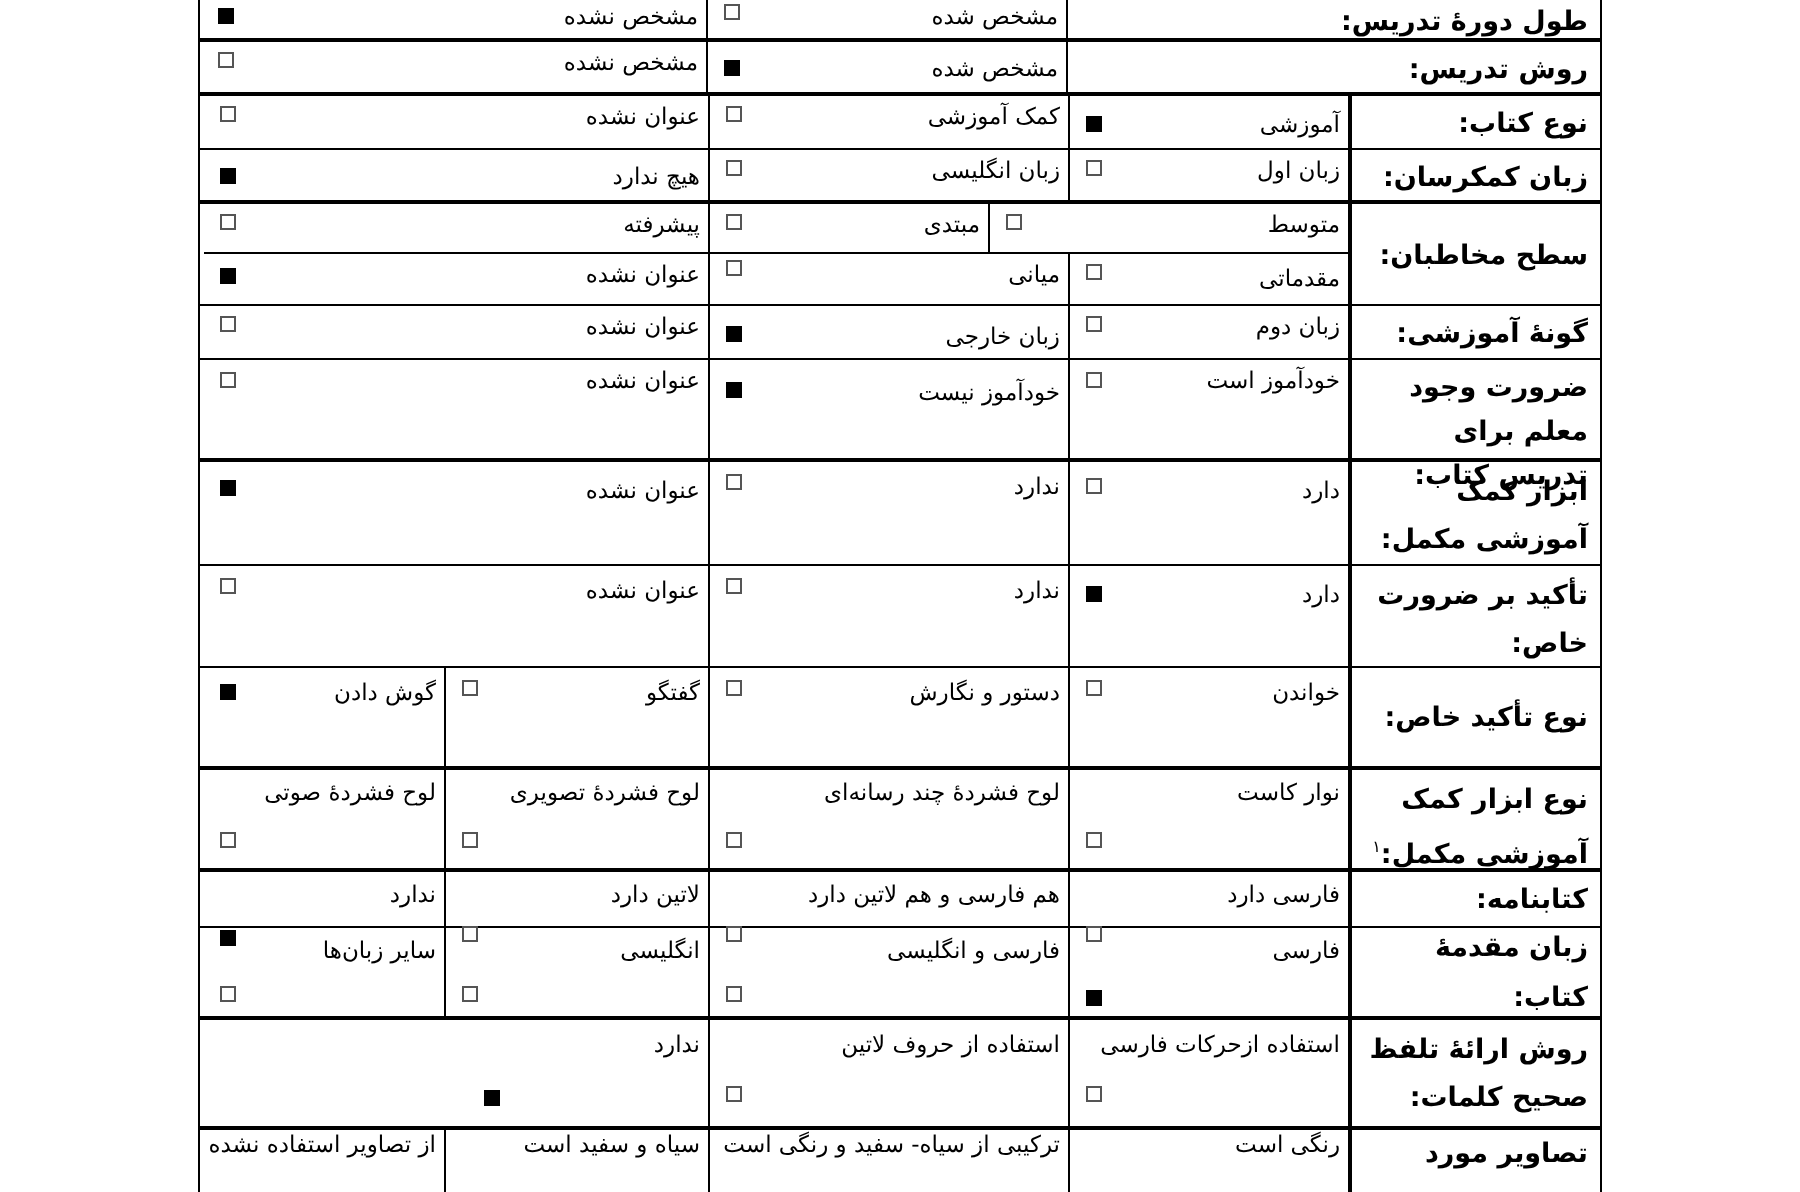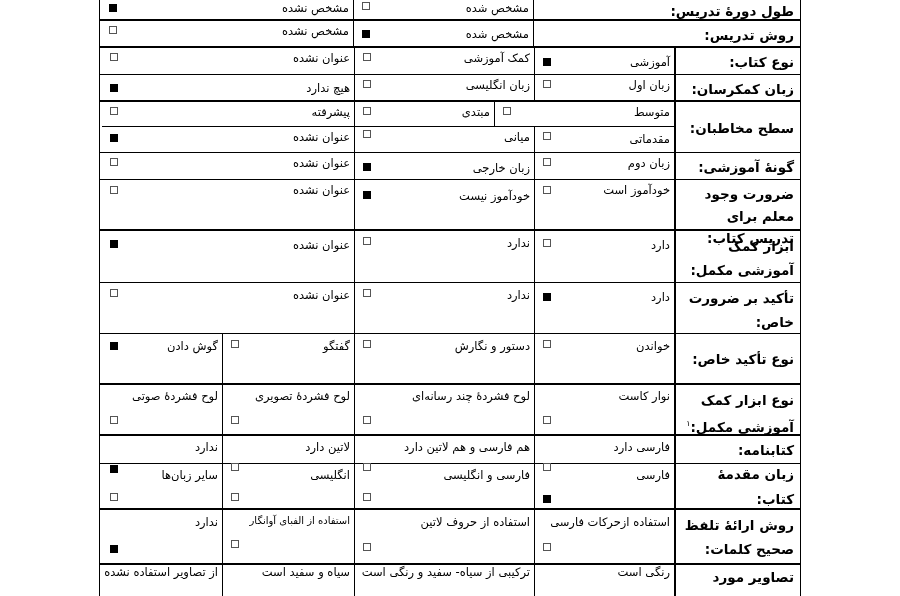--- a/index.html
+++ b/index.html
@@ -267,24 +267,20 @@
   <div class="row" style="height:55px">
     <div class="lbl" style="line-height:24px;padding-top:3px">روش ارائهٔ تلفظ صحیح کلمات:</div>
     <div class="opt c1">
       <span class="txt" style="top:5px">استفاده ازحرکات فارسی</span>
       <span class="cb" style="top:33px"></span>
     </div>
     <div class="opt c2">
       <span class="txt" style="top:5px">استفاده از حروف لاتین</span>
       <span class="cb" style="top:33px"></span>
     </div>
-    <div class="opt c3b">
-      <span class="txt" style="top:5px;font-size:10px">استفاده از الفبای آوانگار</span>
-      <span class="cb" style="top:30px"></span>
-    </div>
     <div class="opt c3a">
       <span class="txt" style="top:5px">ندارد</span>
       <span class="cb on" style="top:35px"></span>
     </div>
   </div>
 
   <div class="row" style="height:40px;border-bottom:none">
     <div class="lbl" style="padding-top:0;line-height:24px">تصاویر مورد</div>
     <div class="opt c1">
       <span class="txt" style="top:0">رنگی است</span>

